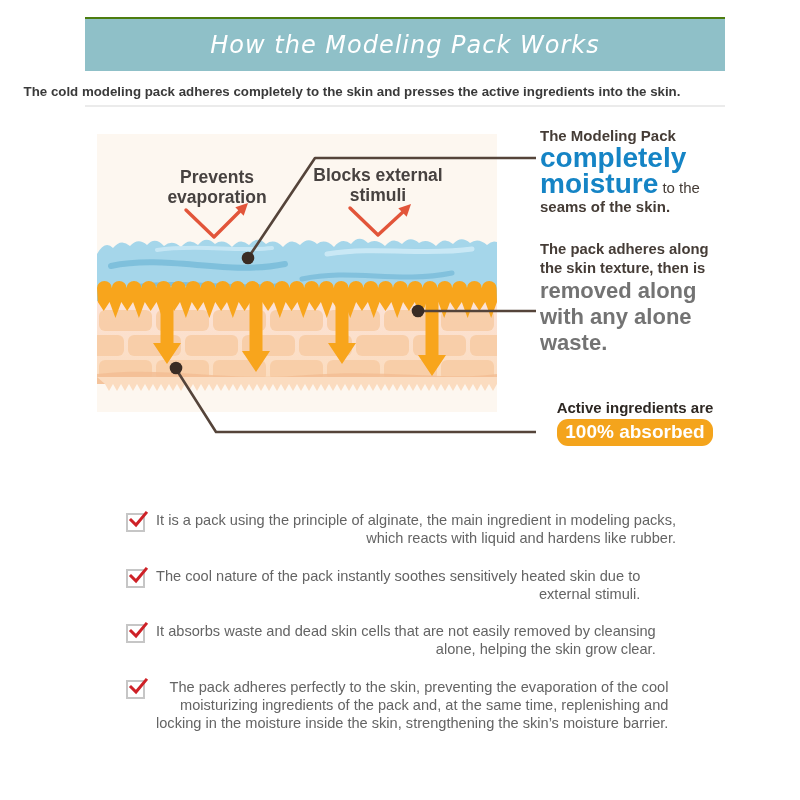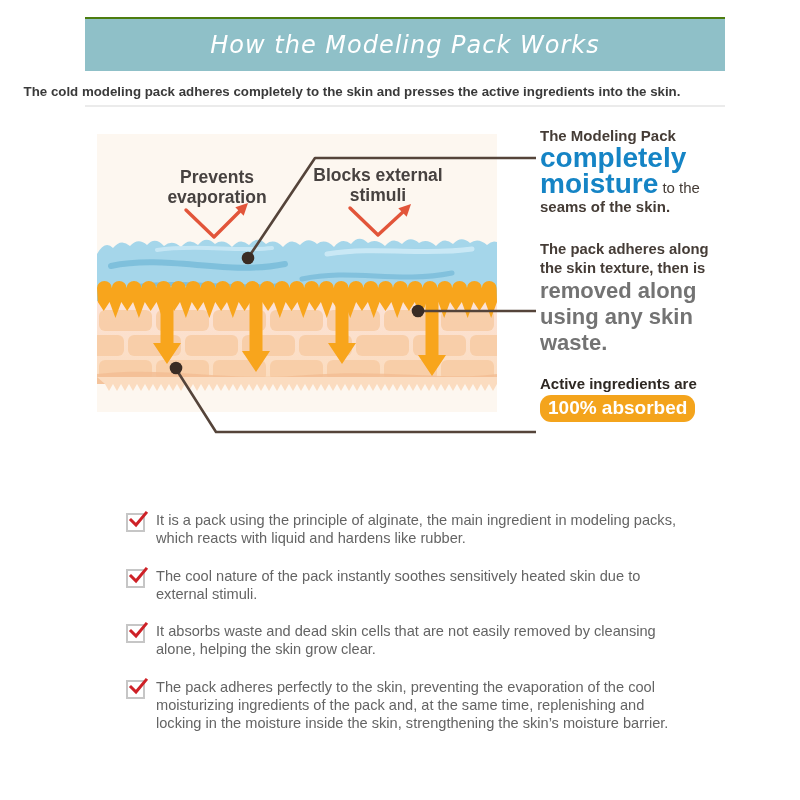--- a/index.html
+++ b/index.html
@@ -15,30 +15,30 @@
   .divider{position:absolute;left:85px;top:105px;width:640px;height:2px;background:#ebebeb;}
   
   .panel{position:absolute;left:97px;top:134px;width:400px;height:278px;background:#fdf7f0;}
   .panel svg{display:block;}
   
   .overlay{position:absolute;left:0;top:0;width:800px;height:800px;pointer-events:none;}
   
   .ann{position:absolute;left:540px;width:190px;color:#453c36;}
   .ann-1{top:126px;}
   .ann-2{top:240px;}
-  .ann-3{top:374px;}
+  .ann-3{top:398px;text-align:center;}
   .ann .plain{font-size:15px;font-weight:600;line-height:19px;}
   .ann .plain-sm{font-size:14.8px;font-weight:600;line-height:19px;}
   .ann .big-blue{font-size:28px;font-weight:800;line-height:26px;color:#1584c5;}
   .ann .big-red{font-size:22px;font-weight:800;line-height:26px;color:#737373;}
   .ann .inline-plain{font-size:15px;font-weight:400;color:#453c36;}
   .badge{display:inline-block;background:#f4a41c;color:#ffffff;font-size:19px;font-weight:800;
          padding:2px 8px 3px 8px;margin:2px 0 3px 0;border-radius:11px;}
   
-  .checklist{position:absolute;left:126px;top:511px;width:610px;}
+  .checklist{position:absolute;left:126px;top:511px;width:610px;text-align:right;}
   .check-row{display:flex;gap:11px;margin-bottom:19px;align-items:flex-start;}
   .checkbox{position:relative;flex:0 0 auto;width:15px;height:15px;border:2px solid #c6c6c6;
             background:#ffffff;margin-top:2px;}
   .checkbox svg{position:absolute;left:1px;top:-4px;overflow:visible;}
   .check-text{font-size:14.6px;line-height:18.3px;color:#646464;font-weight:500;}
 </style>
 </head>
 <body>
 
 <div class="stage">
@@ -145,21 +145,21 @@
     <div>
       <span class="big-blue">moisture</span><span class="inline-plain"> to the</span>
     </div>
     <div class="plain">seams of the skin.</div>
   </div>
 
   <div class="ann ann-2">
     <div class="plain-sm">The pack adheres along</div>
     <div class="plain-sm">the skin texture, then is</div>
     <div class="big-red">removed along</div>
-    <div class="big-red">using any skin</div>
+    <div class="big-red">with any alone</div>
     <div class="big-red">waste.</div>
   </div>
 
   <div class="ann ann-3">
     <div class="plain" style="font-weight:700;color:#2e2823;">Active ingredients are</div>
     <div><span class="badge">100% absorbed</span></div>
   </div>
 
   <div class="checklist">
 

